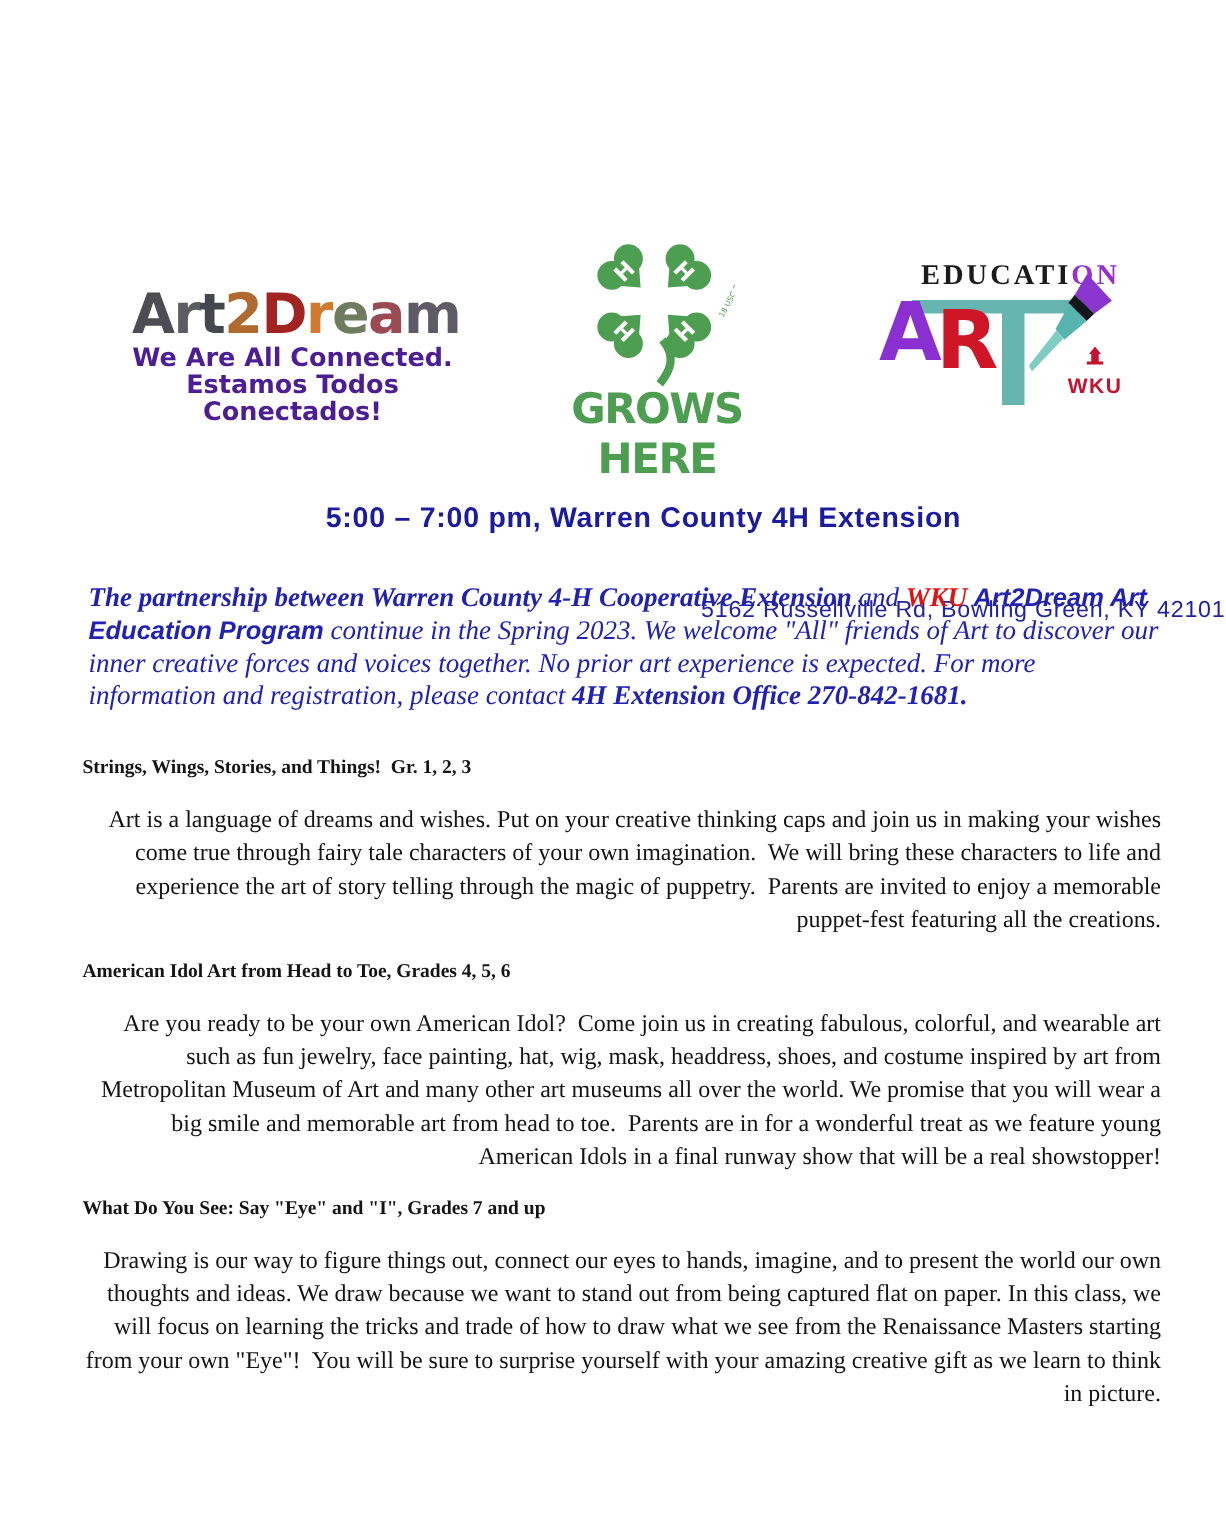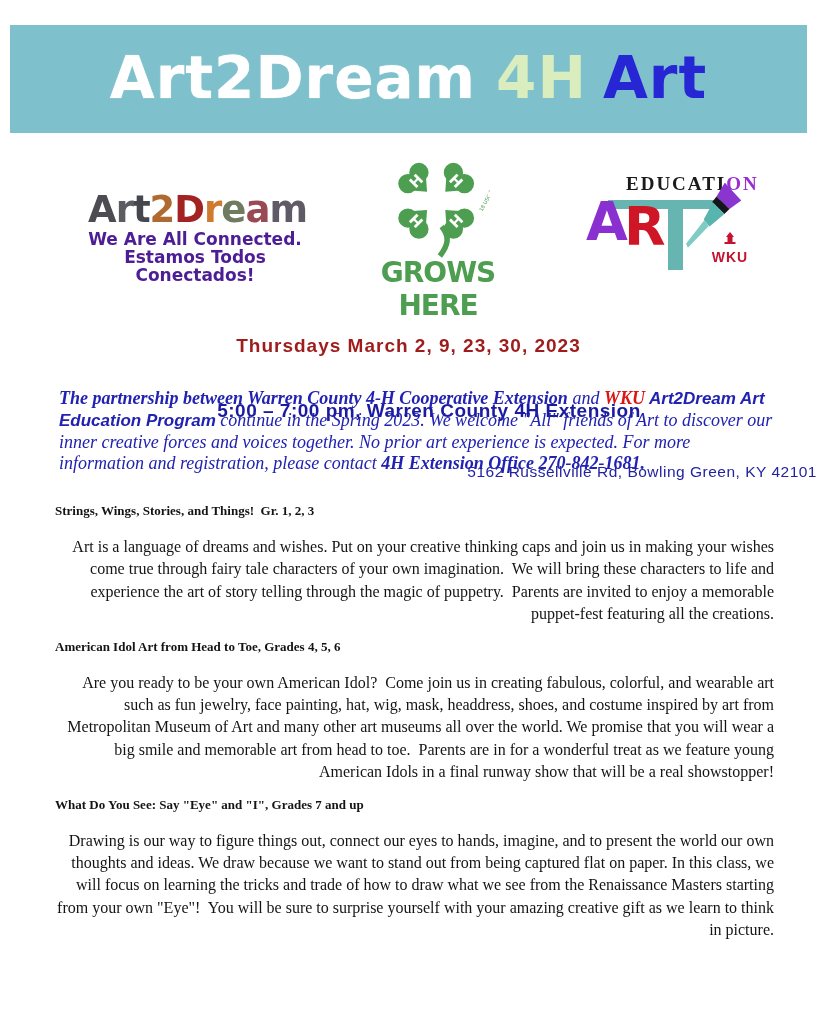--- a/index.html
+++ b/index.html
@@ -24,21 +24,21 @@
   .a2d-tag{color:#4c1d95;font-weight:bold;font-size:17px;line-height:18px;letter-spacing:0;}
 
   .fourh{position:absolute;left:338px;top:162px;width:200px;text-align:center;
          font-family:"DejaVu Sans",sans-serif;color:#4d9e50;}
   .fourh-row{display:flex;align-items:center;justify-content:center;gap:4px;height:96px;}
   .fourh-name{font-size:45px;font-weight:800;letter-spacing:-2px;line-height:1;margin-top:26px;}
   .fourh-tag{font-size:28px;font-weight:800;letter-spacing:-1px;margin-top:-2px;}
   .clover{display:block;}
 
   .wku{position:absolute;left:588px;top:173px;width:182px;height:120px;}
-  .wku .edu{position:absolute;left:38px;top:0;font-family:"Liberation Serif",serif;
+  .wku .edu{position:absolute;left:26px;top:0;font-family:"Liberation Serif",serif;
             font-size:19px;font-weight:600;letter-spacing:2px;color:#1b1b1b;white-space:nowrap;}
   .wku .edu .edu-p{color:#9a2fd0;}
   .wku .tbar{position:absolute;left:20px;top:27px;width:118px;height:9px;background:#67b5b0;}
   .wku .tstem{position:absolute;left:80px;top:27px;width:15px;height:70px;background:#67b5b0;}
   .wku .wa{position:absolute;left:-2px;top:22px;font-family:"DejaVu Sans",sans-serif;
            font-size:54px;font-weight:bold;color:#8a2fd0;line-height:1;}
   .wku .wr{position:absolute;left:36px;top:27px;font-family:"DejaVu Sans",sans-serif;
            font-size:54px;font-weight:bold;color:#cf1626;line-height:1;}
   .wku .brush{position:absolute;left:90px;top:10px;}
   .wku .wkumark{position:absolute;left:116px;top:58px;width:52px;text-align:center;color:#c41230;}
@@ -64,23 +64,20 @@
   .sections h3{font-family:"Liberation Serif",serif;font-size:13px;font-weight:bold;
                margin:0 0 17px 0;white-space:pre-wrap;}
   .sections p{font-family:"Liberation Serif",serif;font-size:16px;line-height:22.4px;
               margin:0 0 13px 0;white-space:pre-wrap;text-align:right;}
 </style>
 </head>
 <body>
 
 <div class="page">
 
-  <header class="banner">
-    <span class="b1">Art2Dream</span><span class="b2">4H</span><span class="b3">Art</span>
-  </header>
 
   <div class="a2d">
     <div class="a2d-word"><span class="l0">A</span><span class="l1">r</span><span class="l2">t</span><span class="l3">2</span><span class="l4">D</span><span class="l5">r</span><span class="l6">e</span><span class="l7">a</span><span class="l8">m</span></div>
     <div class="a2d-tag">We Are All Connected.</div>
     <div class="a2d-tag">Estamos Todos Conectados!</div>
   </div>
 
   <div class="fourh">
     <div class="fourh-row">
       <svg class="clover" width="104" height="114" viewBox="0 0 112 124">
@@ -139,21 +136,20 @@
       <svg width="14" height="13" viewBox="0 0 14 13">
         <polygon points="7,0 3,5 11,5" fill="#c41230"></polygon>
         <rect x="4.5" y="5" width="5" height="6" fill="#c41230"></rect>
         <rect x="1.5" y="10" width="11" height="2" fill="#c41230"></rect>
       </svg>
       <div class="wkutext">WKU</div>
     </div>
   </div>
 
   <div class="event">
-    <div class="ev1">Thursdays March 2, 9, 23, 30, 2023</div>
     <div class="ev2">5:00 – 7:00 pm, Warren County 4H Extension</div>
     <div class="ev3">5162 Russellville Rd, Bowling Green, KY 42101</div>
   </div>
 
   <p class="intro"><span class="ib">The partnership between Warren County 4-H Cooperative Extension</span><span> and </span><span class="iwku">WKU</span><span class="icomic"> Art2Dream Art Education Program</span><span> continue in the Spring 2023. We welcome "All" friends of Art to discover our inner creative forces and voices together. No prior art experience is expected. For more information and registration, please contact </span><span class="ib">4H Extension Office 270-842-1681.</span></p>
 
   <div class="sections">
     <section>
       <h3>Strings, Wings, Stories, and Things!  Gr. 1, 2, 3</h3>
       <p>Art is a language of dreams and wishes. Put on your creative thinking caps and join us in making your wishes come true through fairy tale characters of your own imagination.  We will bring these characters to life and experience the art of story telling through the magic of puppetry.  Parents are invited to enjoy a memorable puppet-fest featuring all the creations.</p>

